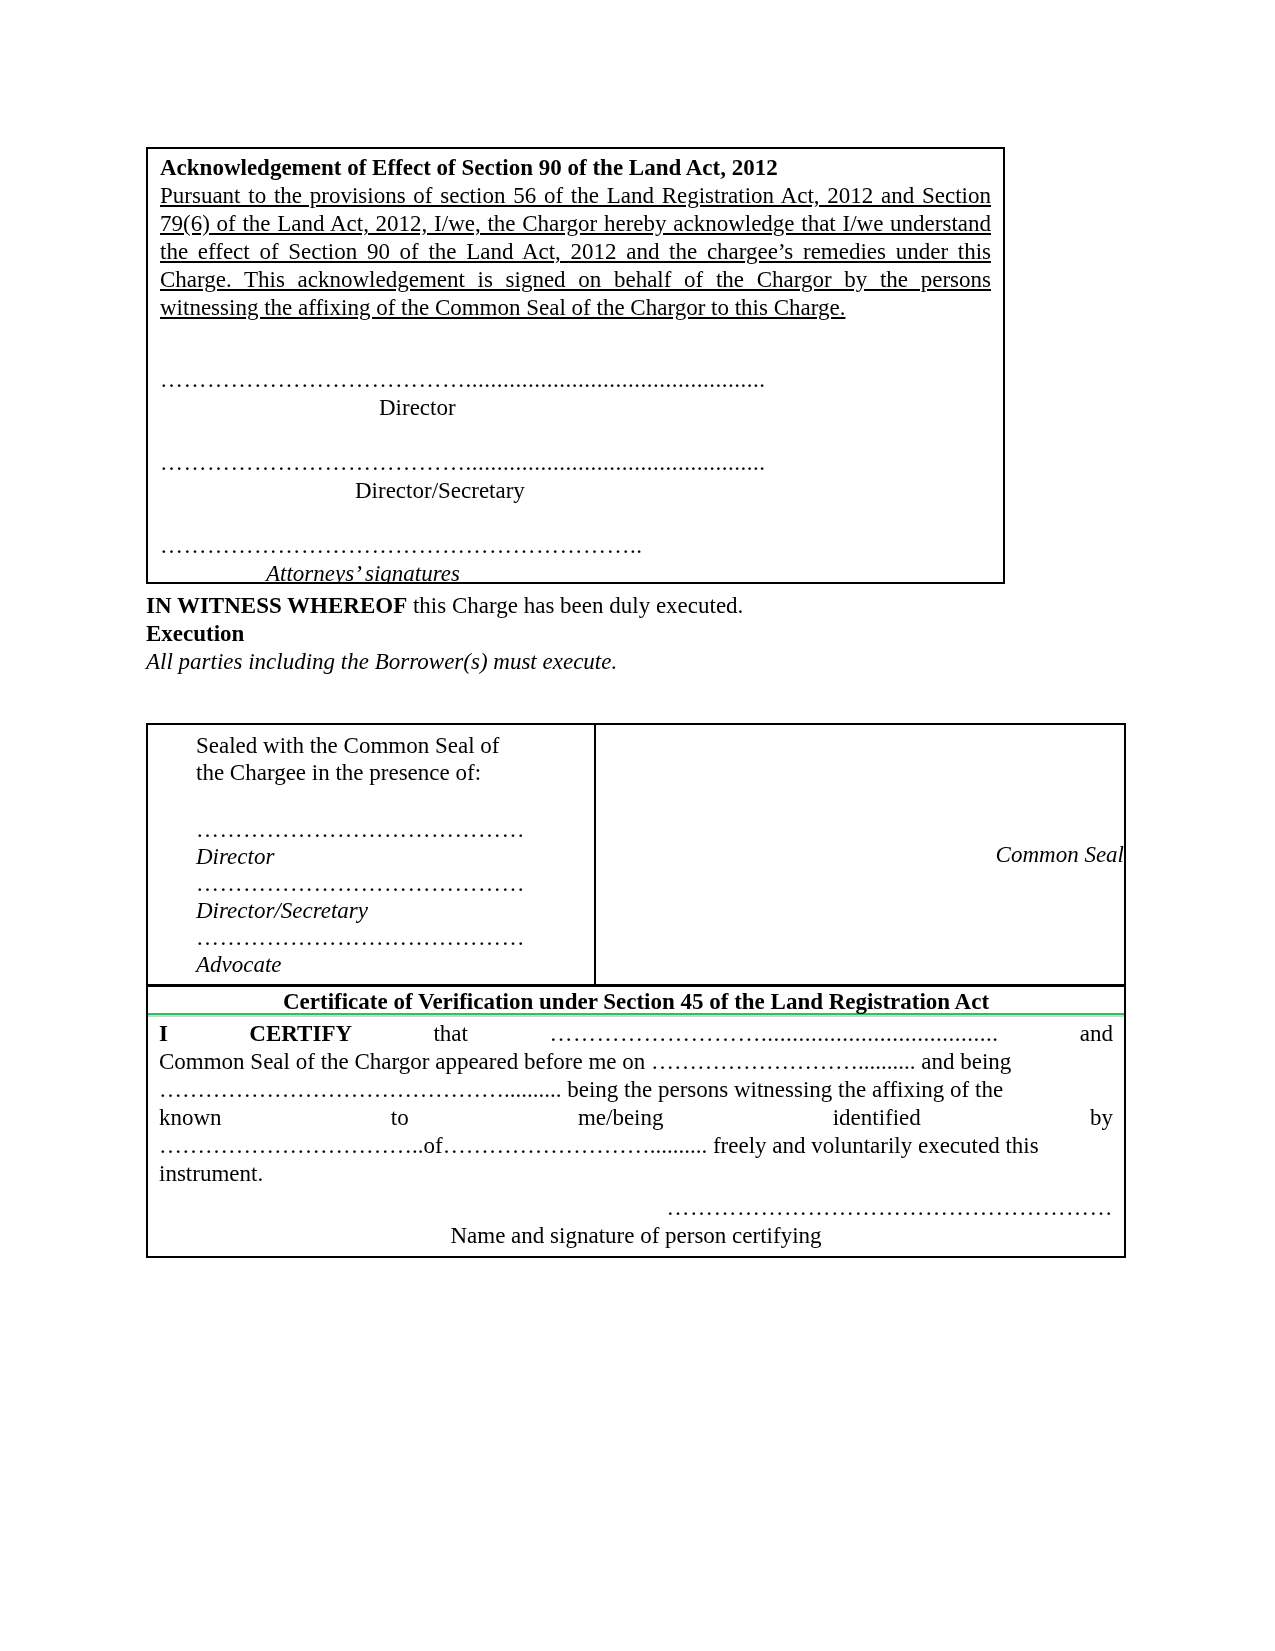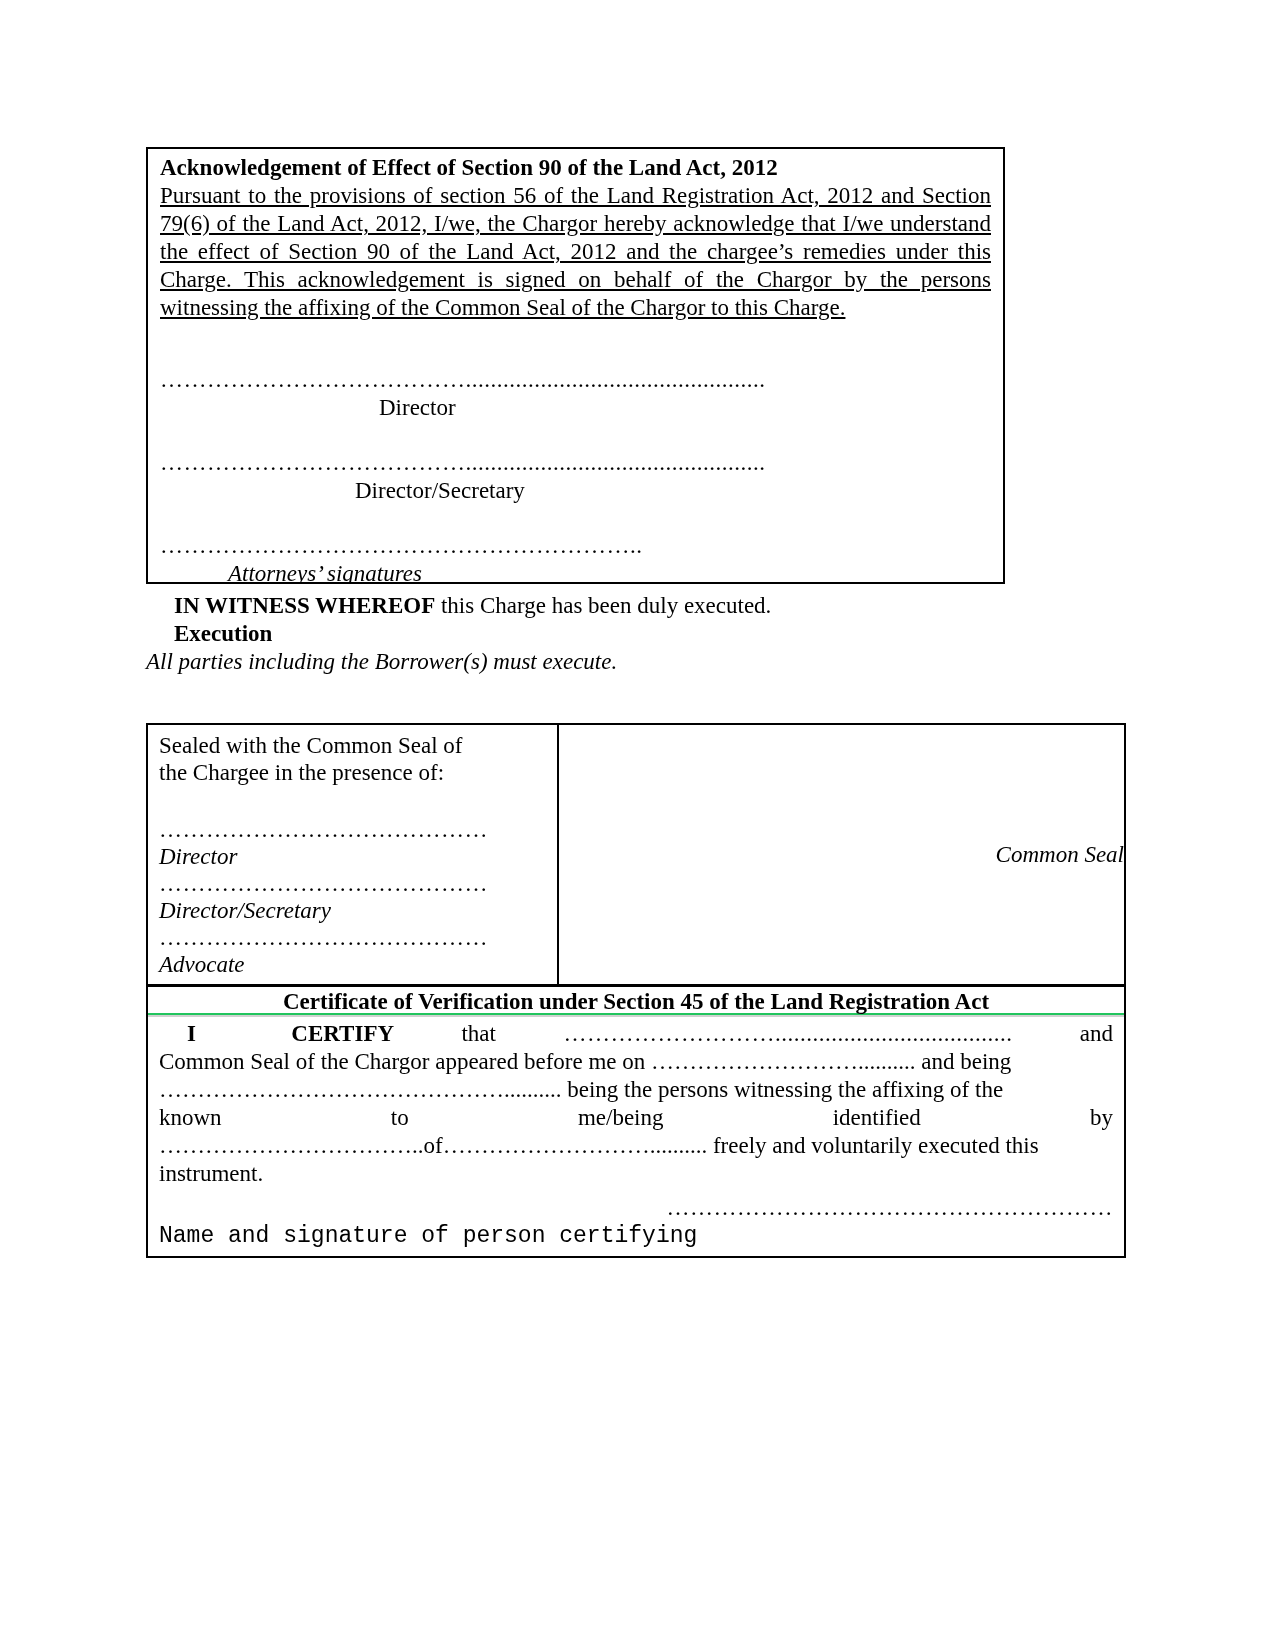--- a/index.html
+++ b/index.html
@@ -9,21 +9,21 @@
   }
   body {
     position: relative;
     width: 1275px;
     height: 1651px;
     font-family: "Liberation Serif", "DejaVu Serif", serif;
     font-size: 23px;
     line-height: 28px;
     color: #000000;
   }
-  .b { font-weight: bold; margin-left: 28px; }
+  .b { font-weight: bold; }
   .i { font-style: italic; }
 
   
   .ack-box {
     position: absolute;
     left: 146px;
     top: 147px;
     width: 859px;
     height: 437px;
     border: 2px solid #000;
@@ -36,21 +36,21 @@
   .dots-line {
     white-space: nowrap;
     overflow: hidden;
     letter-spacing: 0.5px;
   }
   .ack-sig1-dots { margin-top: 44px; }
   .ack-sig1-label { margin-left: 219px; }
   .ack-sig2-dots { margin-top: 27px; }
   .ack-sig2-label { margin-left: 195px; }
   .ack-sig3-dots { margin-top: 27px; }
-  .ack-sig3-label { margin-left: 68px; font-style: italic; }
+  .ack-sig3-label { margin-left: 106px; font-style: italic; }
 
   
   .witness-block {
     position: absolute;
     left: 146px;
     top: 592px;
     width: 975px;
   }
 
   
@@ -58,20 +58,21 @@
     position: absolute;
     left: 146px;
     top: 723px;
     width: 980px;
     border: 2px solid #000;
     box-sizing: border-box;
   }
   .seal-row {
     display: flex;
     height: 259px;
+    padding-left: 37px;
   }
   .seal-left {
     width: 411px;
     box-sizing: border-box;
     border-right: 2px solid #000;
     padding: 7px 10px 0 11px;
     line-height: 27px;
   }
   .seal-left .cell-dots { margin-top: 30px; }
   .seal-right {
@@ -103,21 +104,21 @@
     text-align: justify;
     text-align-last: justify;
     white-space: nowrap;
   }
   .cert-line-just::after { content: ""; display: inline-block; width: 100%; }
   .cert-sig-dots {
     text-align: right;
     margin-top: 6px;
     letter-spacing: 0.5px;
   }
-  .cert-sig-label { text-align: left; font-family: Liberation Mono, monospace; }
+  .cert-sig-label { text-align: center; }
 </style>
 </head>
 <body>
 
 <div class="ack-box">
   <div class="ack-title">Acknowledgement of Effect of Section 90 of the Land Act, 2012</div>
   <div class="ack-body">Pursuant to the provisions of section 56 of the Land Registration Act, 2012 and Section 79(6) of the Land Act, 2012, I/we, the Chargor hereby acknowledge that I/we understand the effect of Section 90 of the Land Act, 2012 and the chargee’s remedies under this Charge. This acknowledgement is signed on behalf of the Chargor by the persons witnessing the affixing of the Common Seal of the Chargor to this Charge.</div>
   <div class="dots-line ack-sig1-dots">…………………………………................................................</div>
   <div class="ack-sig1-label">Director</div>
   <div class="dots-line ack-sig2-dots">…………………………………................................................</div>

